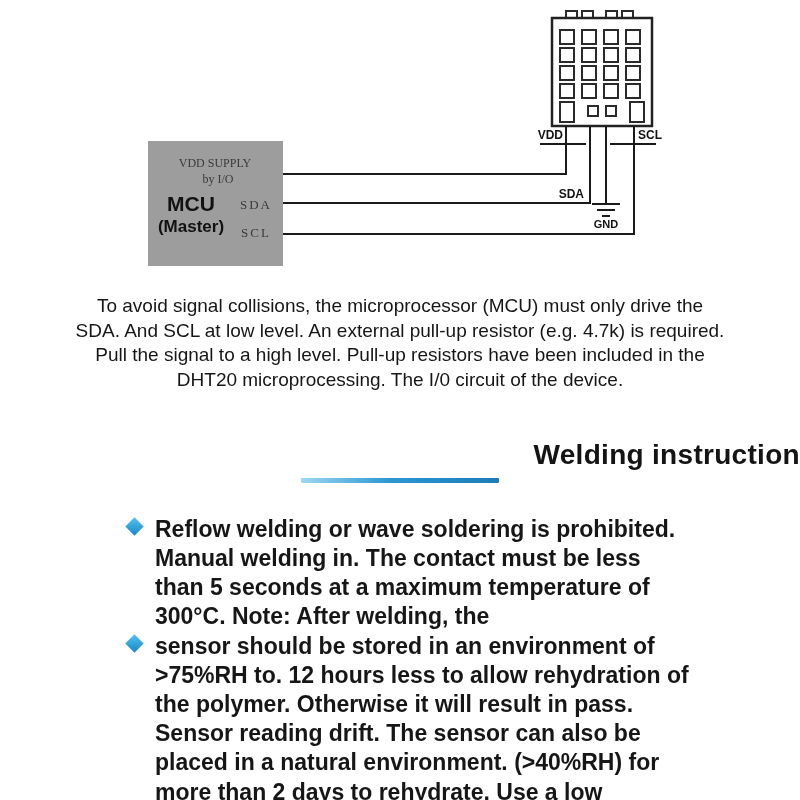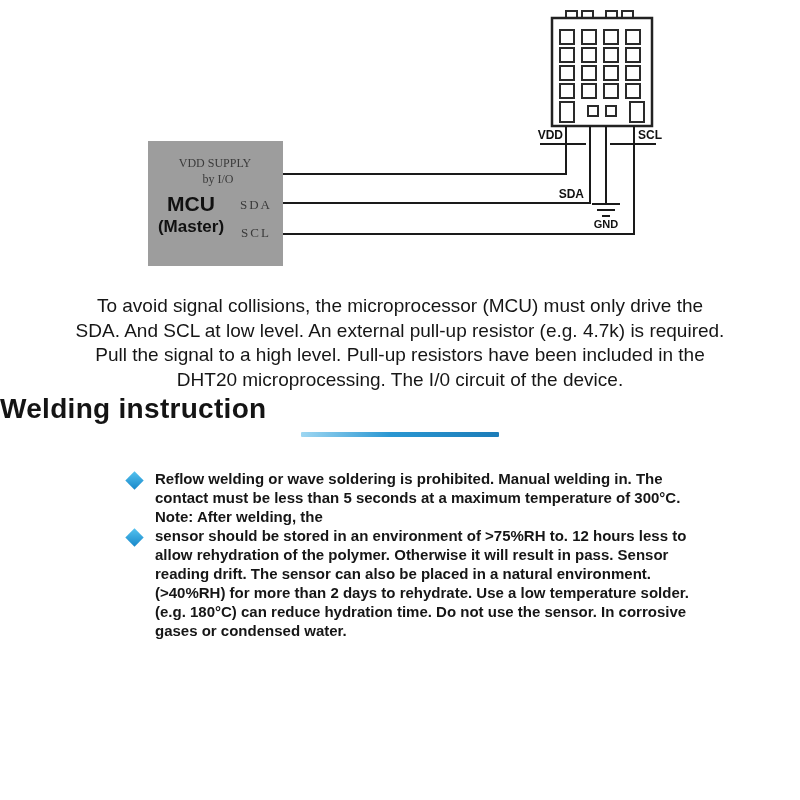--- a/index.html
+++ b/index.html
@@ -19,21 +19,21 @@
   .svg-serif { font-family: "Liberation Serif", serif; fill: #3a3a3a; }
   .desc {
     width: 655px;
     margin: 8px auto 0;
     text-align: center;
     font-weight: normal;
     font-size: 19px;
     line-height: 1.3;
     color: #161616;
   }
-  .section-head { text-align: left; }
+  .section-head { text-align: right; margin-top: 46px; }
   .section-title {
     font-size: 28px;
     font-weight: bold;
     color: #141414;
     letter-spacing: 0.3px;
   }
   .title-underline {
     width: 198px; height: 5px;
     margin: 7px auto 0;
     background: linear-gradient(90deg, #9ed7f2 0%, #2a97d2 45%, #1c7cb8 100%);
@@ -48,21 +48,21 @@
   .diamond {
     flex: 0 0 auto;
     width: 13px; height: 13px;
     margin-top: 5px;
     background: linear-gradient(135deg, #54c2ef, #1787c9);
     transform: rotate(45deg);
   }
   .bullet-text {
     width: 540px;
     font-weight: bold;
-    font-size: 15px;
+    font-size: 23px;
     line-height: 1.27;
     color: #161616;
   }
 </style>
 </head>
 <body>
 
 <div class="page">
 
   <svg class="diagram" width="800" height="280" viewBox="0 0 800 280">

